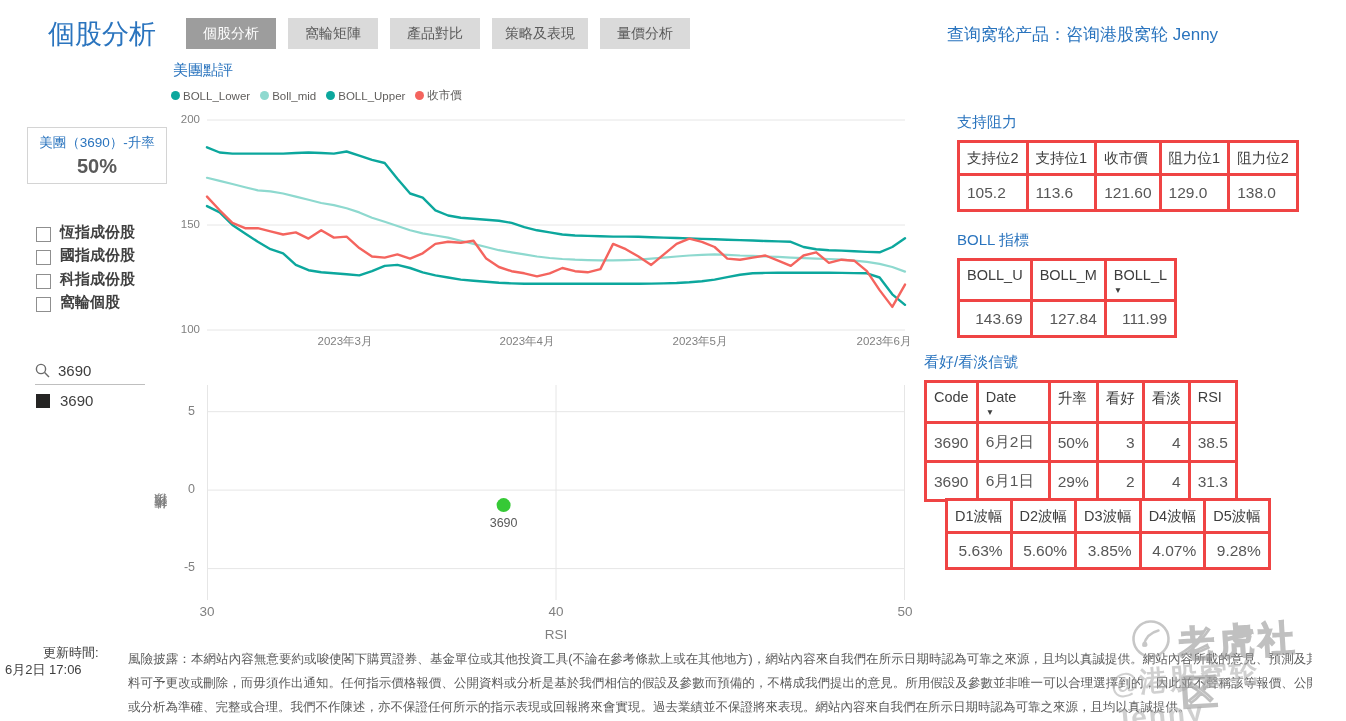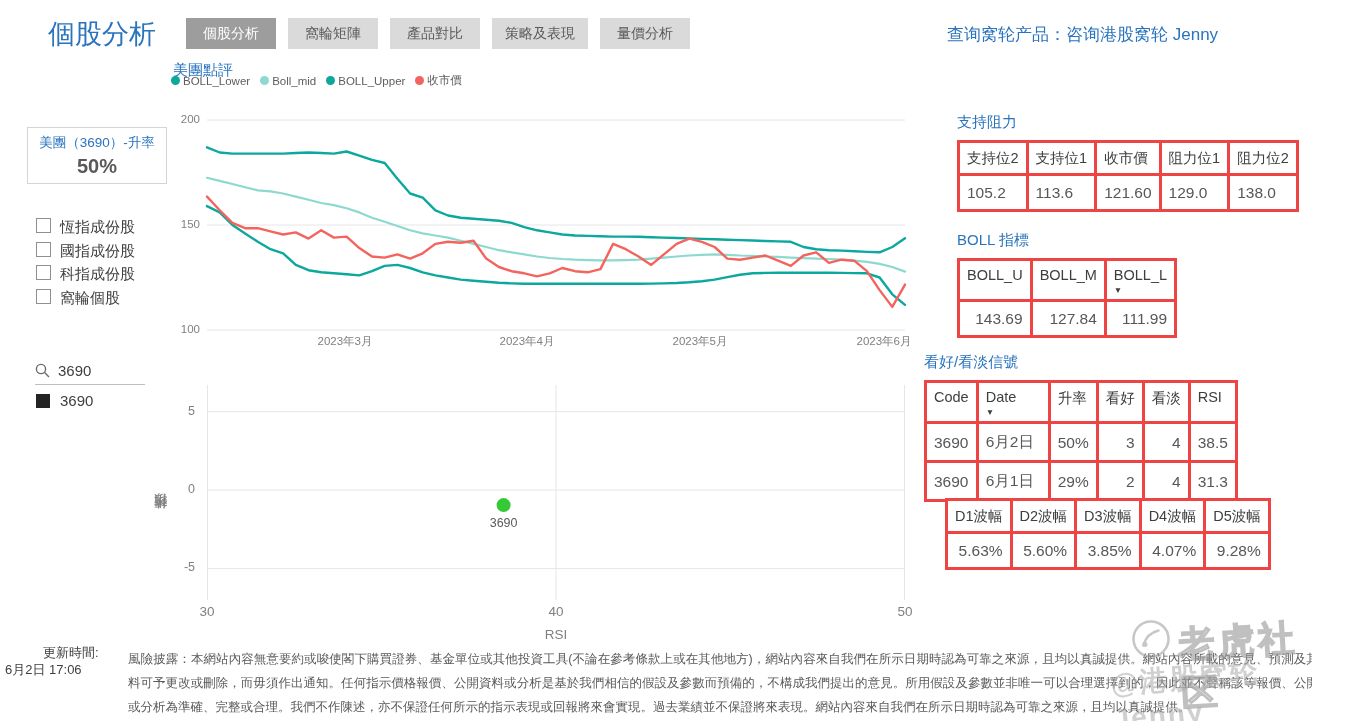--- a/index.html
+++ b/index.html
@@ -12,34 +12,34 @@
   .tab { height:31px; min-width:90px; padding:0 13px; display:inline-flex; align-items:center; justify-content:center;
          background:#DADADA; color:#5A5A5A; font-size:14px; cursor:pointer; white-space:nowrap; }
   .tab.active { background:#9D9D9D; color:#FFFFFF; }
   .contact { position:absolute; left:947px; top:23px; font-size:17px; color:#2A74BE; }
 
   .stock-card { position:absolute; left:27px; top:88px; width:140px; height:57px; border:1px solid #D4D4D4; background:#fff; text-align:center;margin-top:39px; }
   .stock-card .lbl { margin-top:6px; font-size:13.5px; color:#2A74BE; }
   .stock-card .val { margin-top:3px; font-size:20px; font-weight:700; color:#595959; }
 
   .filter-list { position:absolute; left:36px; top:218px; }
-  .filter-item { display:flex; align-items:flex-start; height:23.5px; cursor:pointer; }
+  .filter-item { display:flex; align-items:flex-end; height:23.5px; cursor:pointer;font-weight:bold; }
   .cb { width:15px; height:15px; border:1px solid #8F8F8F; background:#fff; margin-right:9px; flex:none; }
   .filter-item .flbl { font-size:15px; color:#404040; white-space:nowrap; }
 
   .search-row { position:absolute; left:35px; top:362px; width:110px; display:flex; align-items:center; gap:8px;
                 border-bottom:1px solid #BFBFBF; padding-bottom:5px; }
   .search-row input { border:none; outline:none; width:70px; font-size:15px; color:#3E3E3E; font-family:inherit; background:transparent; }
 
   .stock-legend { position:absolute; left:36px; top:392px; display:flex; align-items:center; cursor:pointer; }
   .swatch { width:14px; height:14px; background:#252423; margin-right:10px; }
   .stock-legend .slbl { font-size:15px; color:#404040; }
 
   .chart-title { position:absolute; left:173px; top:61px; font-size:15px; color:#2A74BE; }
-  .chart-legend { position:absolute; left:171px; top:73px; display:flex; align-items:center; gap:10px; }
+  .chart-legend { position:absolute; left:171px; top:88px; display:flex; align-items:center; gap:10px; }
   .legend-item { display:flex; align-items:center; gap:3px; cursor:pointer; }
   .legend-item .dot { width:9px; height:9px; border-radius:50%; }
   .legend-item .llbl { font-size:11.5px; color:#605E5C; }
 
   .tick { position:absolute; color:#808080; }
   .ytick-main { width:32px; text-align:right; font-size:11.5px; }
   .xtick-main { width:80px; text-align:center; font-size:11.5px; }
   .ytick-sc { width:30px; text-align:right; font-size:12.5px; }
   .xtick-sc { width:60px; text-align:center; font-size:13.5px; }
   .axis-label { position:absolute; color:#808080; }

